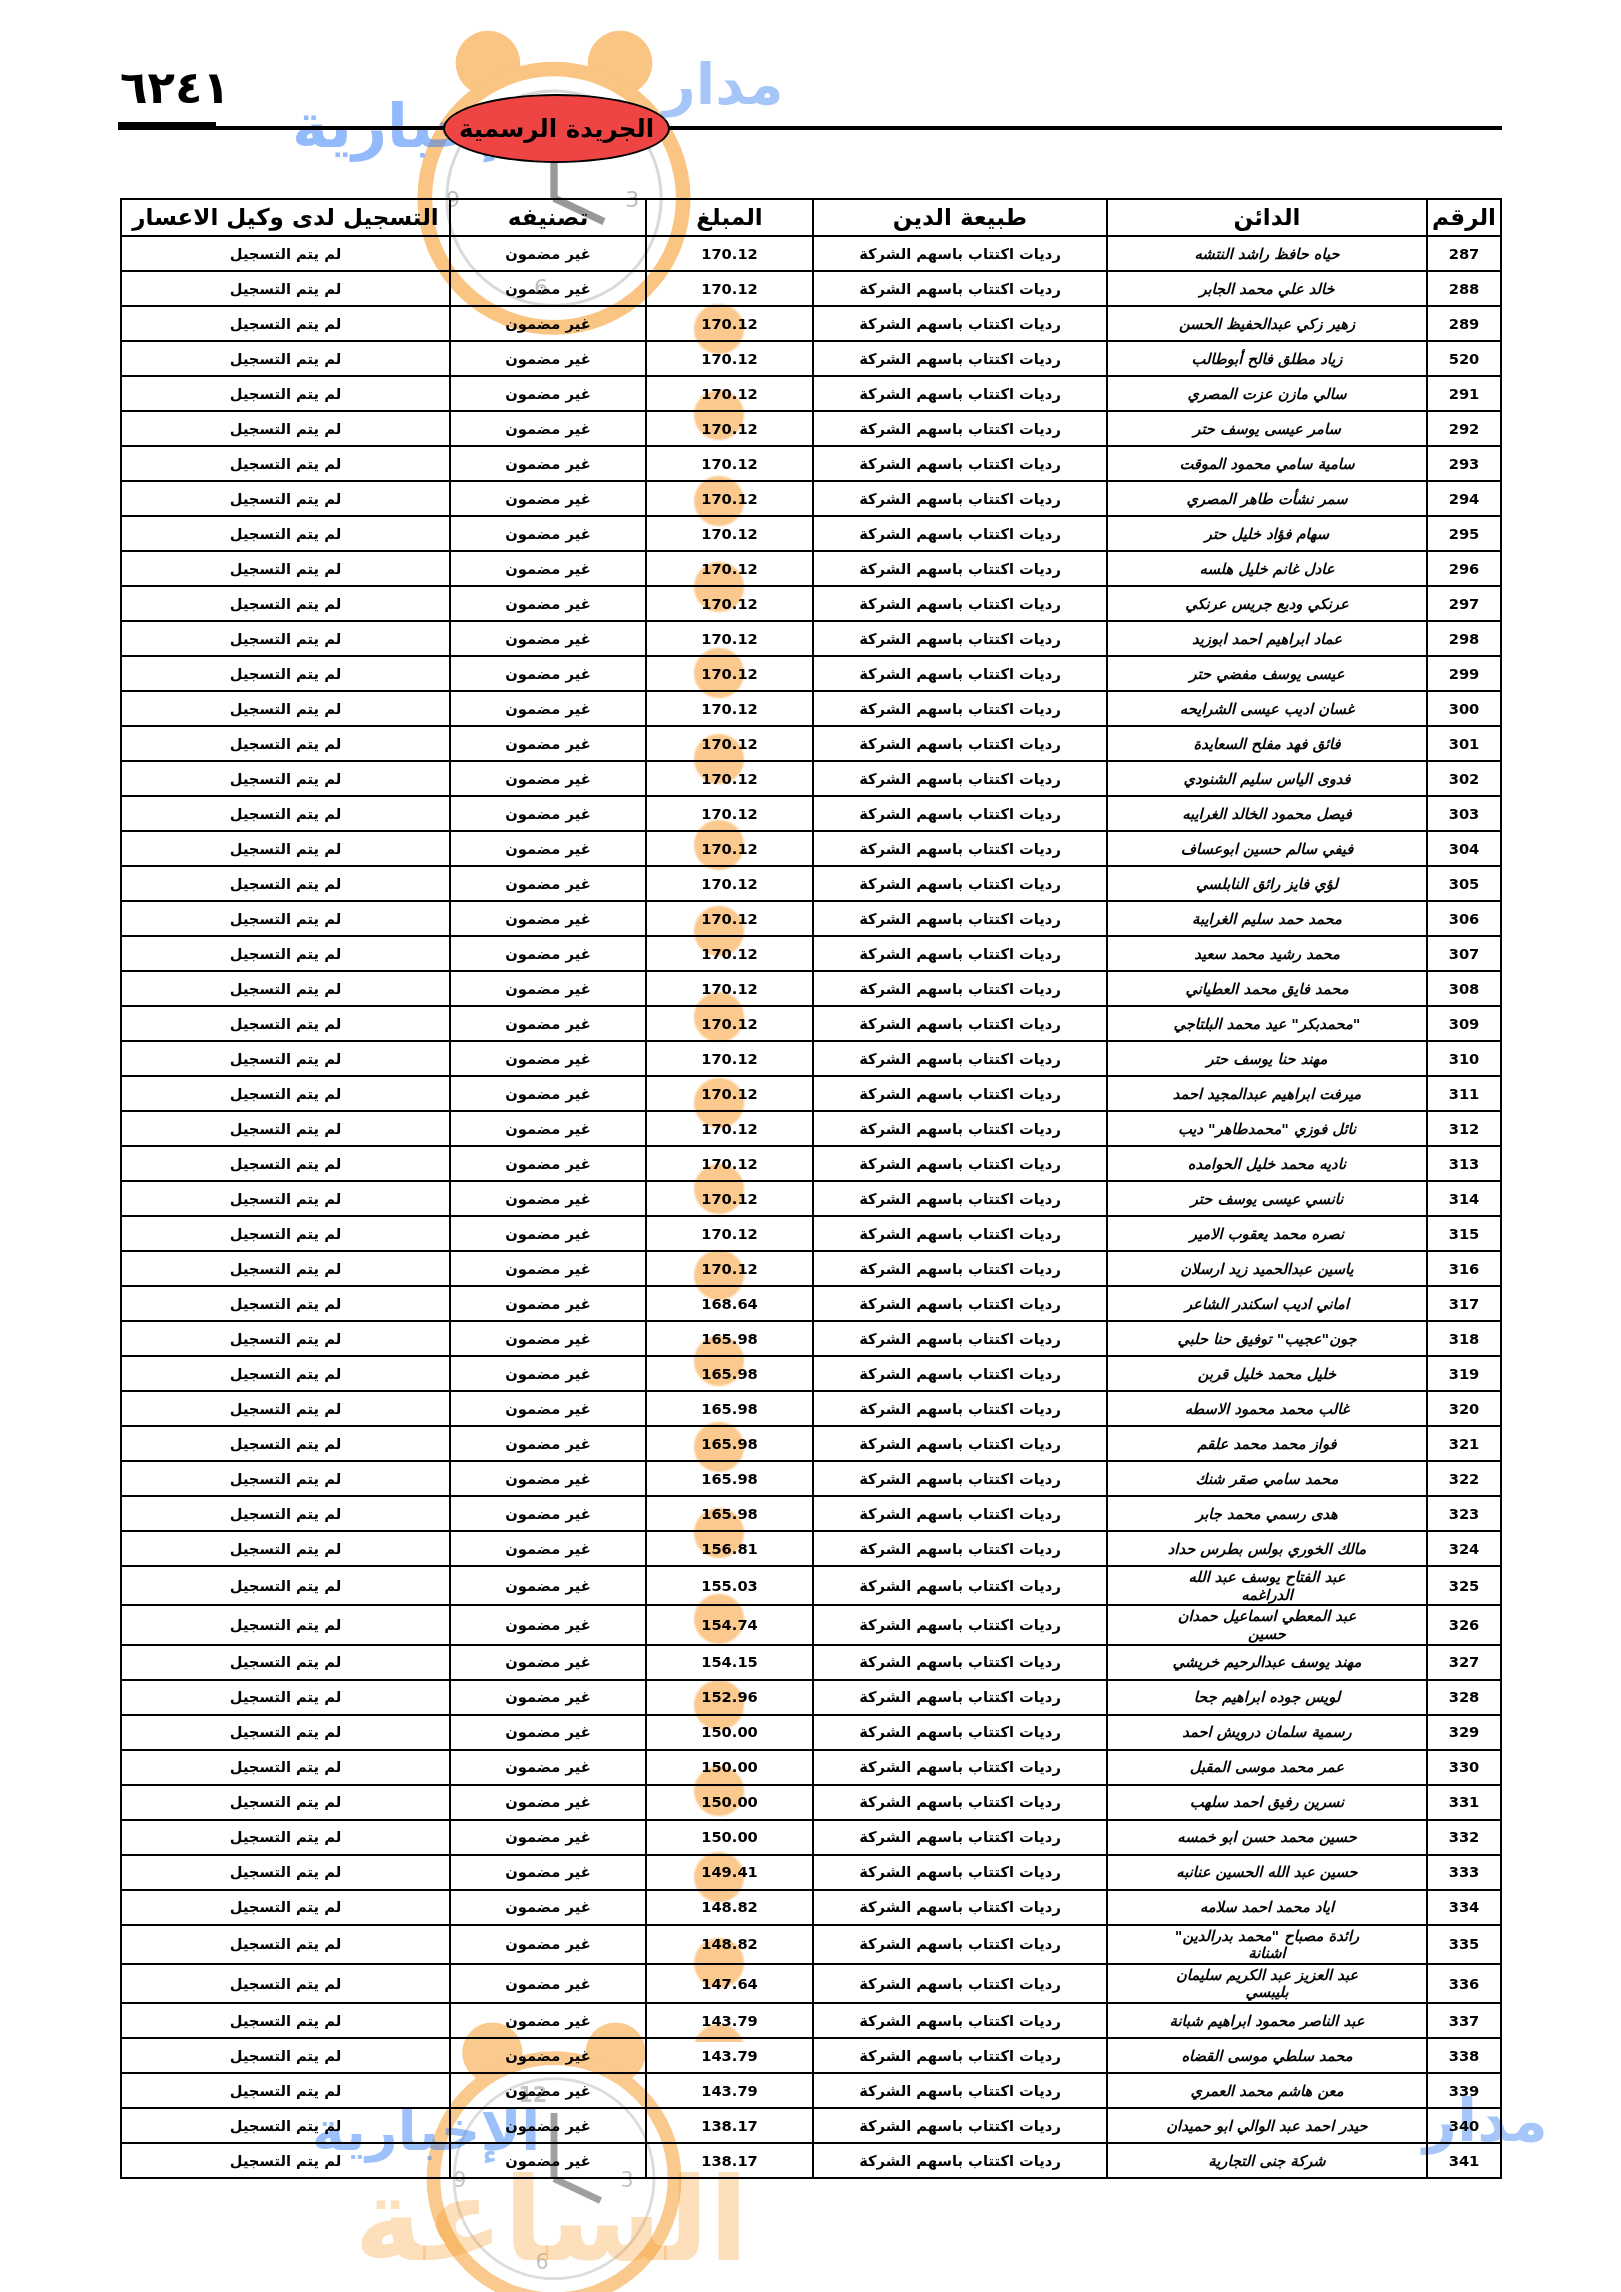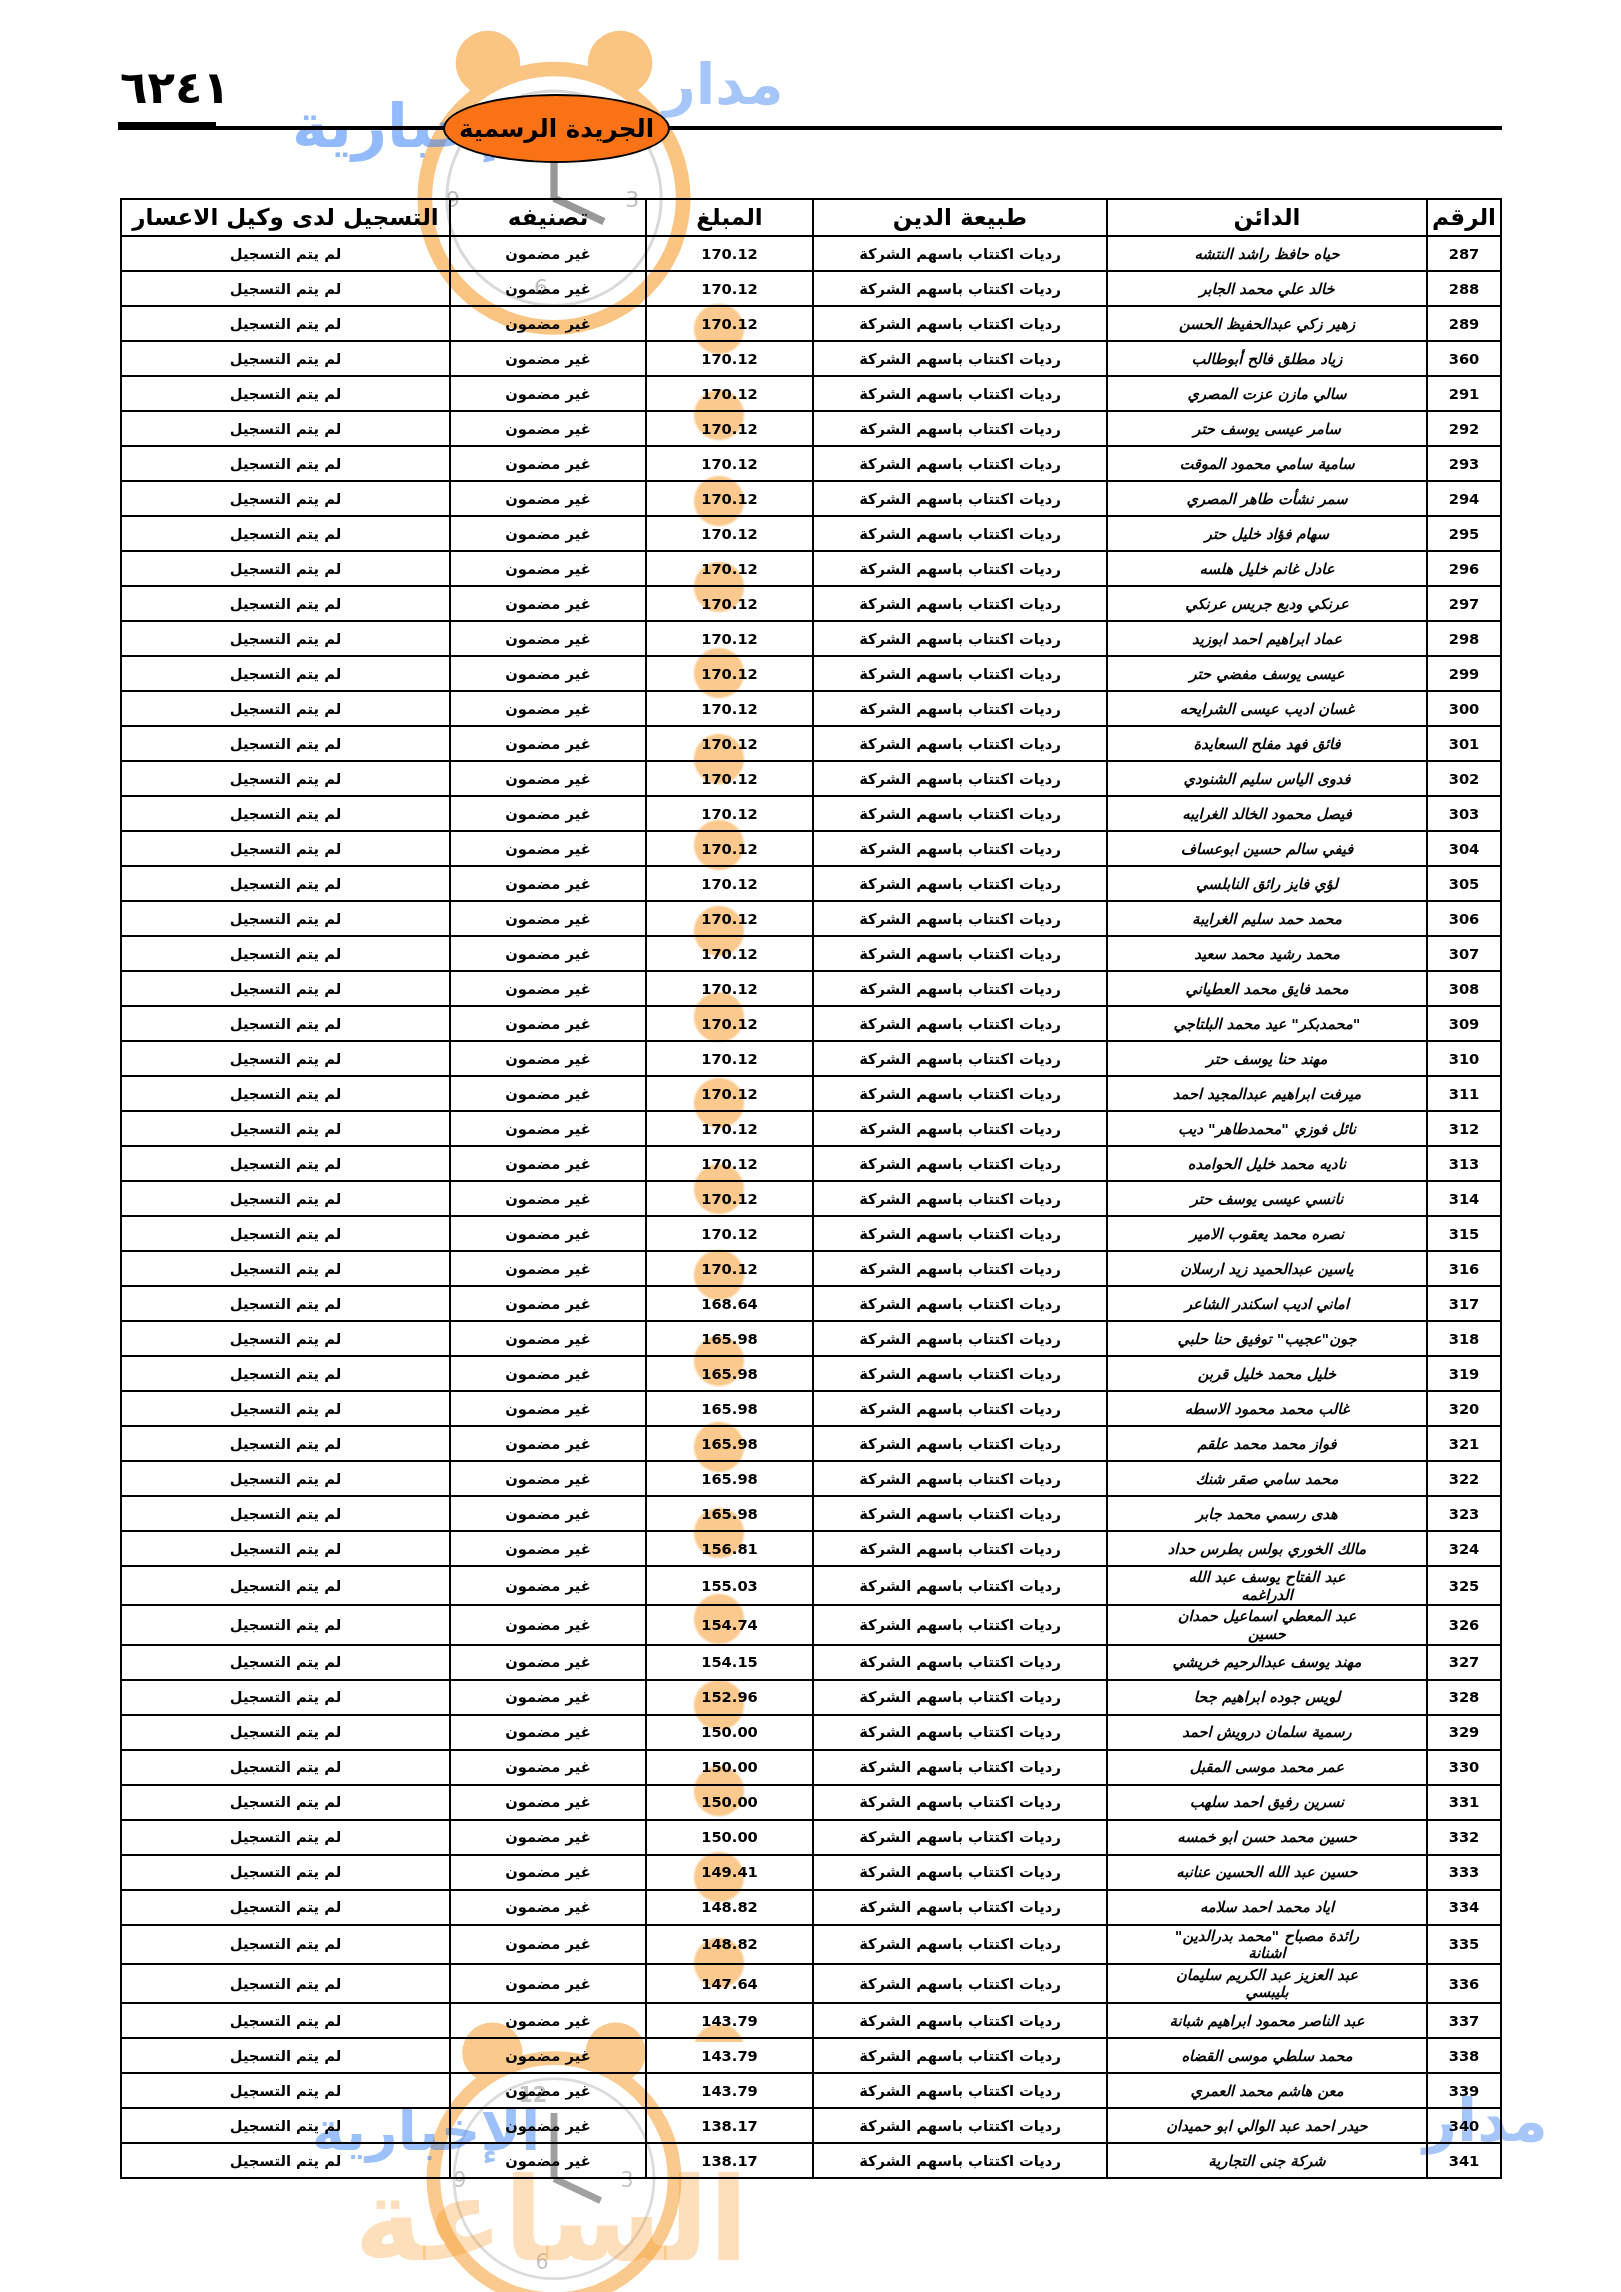--- a/index.html
+++ b/index.html
@@ -21,21 +21,21 @@
   .rule {
     position:absolute; left:118px; top:126px; width:1384px; height:3.9px;
     background:#000; z-index:2;
   }
   .rule-thick {
     position:absolute; left:118px; top:122px; width:98px; height:6.9px;
     background:#000; z-index:2;
   }
   .gazette-oval {
     position:absolute; left:443px; top:94px; width:223px; height:65px;
-    background:#f97316; border:2.9px solid #000; border-radius:50%;
+    background:#ef4444; border:2.9px solid #000; border-radius:50%;
     display:flex; align-items:center; justify-content:center;
     z-index:3; font-size:24.5px; font-weight:bold;
   }
   
   .table-wrap {
     position:absolute; left:122px; top:198px; width:1380px; z-index:1;
   }
   table {
     width:100%; border-collapse:collapse; table-layout:fixed; direction:rtl;
     border:2.9px solid #000;
@@ -155,21 +155,21 @@
         </tr>
         <tr>
           <td class="c-no">289</td>
           <td class="c-creditor">زهير زكي عبدالحفيظ الحسن</td>
           <td class="c-debt_nature">رديات اكتتاب باسهم الشركة</td>
           <td class="c-amount">170.12</td>
           <td class="c-classification">غير مضمون</td>
           <td class="c-registration">لم يتم التسجيل</td>
         </tr>
         <tr>
-          <td class="c-no">360</td>
+          <td class="c-no">520</td>
           <td class="c-creditor">زياد مطلق فالح أبوطالب</td>
           <td class="c-debt_nature">رديات اكتتاب باسهم الشركة</td>
           <td class="c-amount">170.12</td>
           <td class="c-classification">غير مضمون</td>
           <td class="c-registration">لم يتم التسجيل</td>
         </tr>
         <tr>
           <td class="c-no">291</td>
           <td class="c-creditor">سالي مازن عزت المصري</td>
           <td class="c-debt_nature">رديات اكتتاب باسهم الشركة</td>

